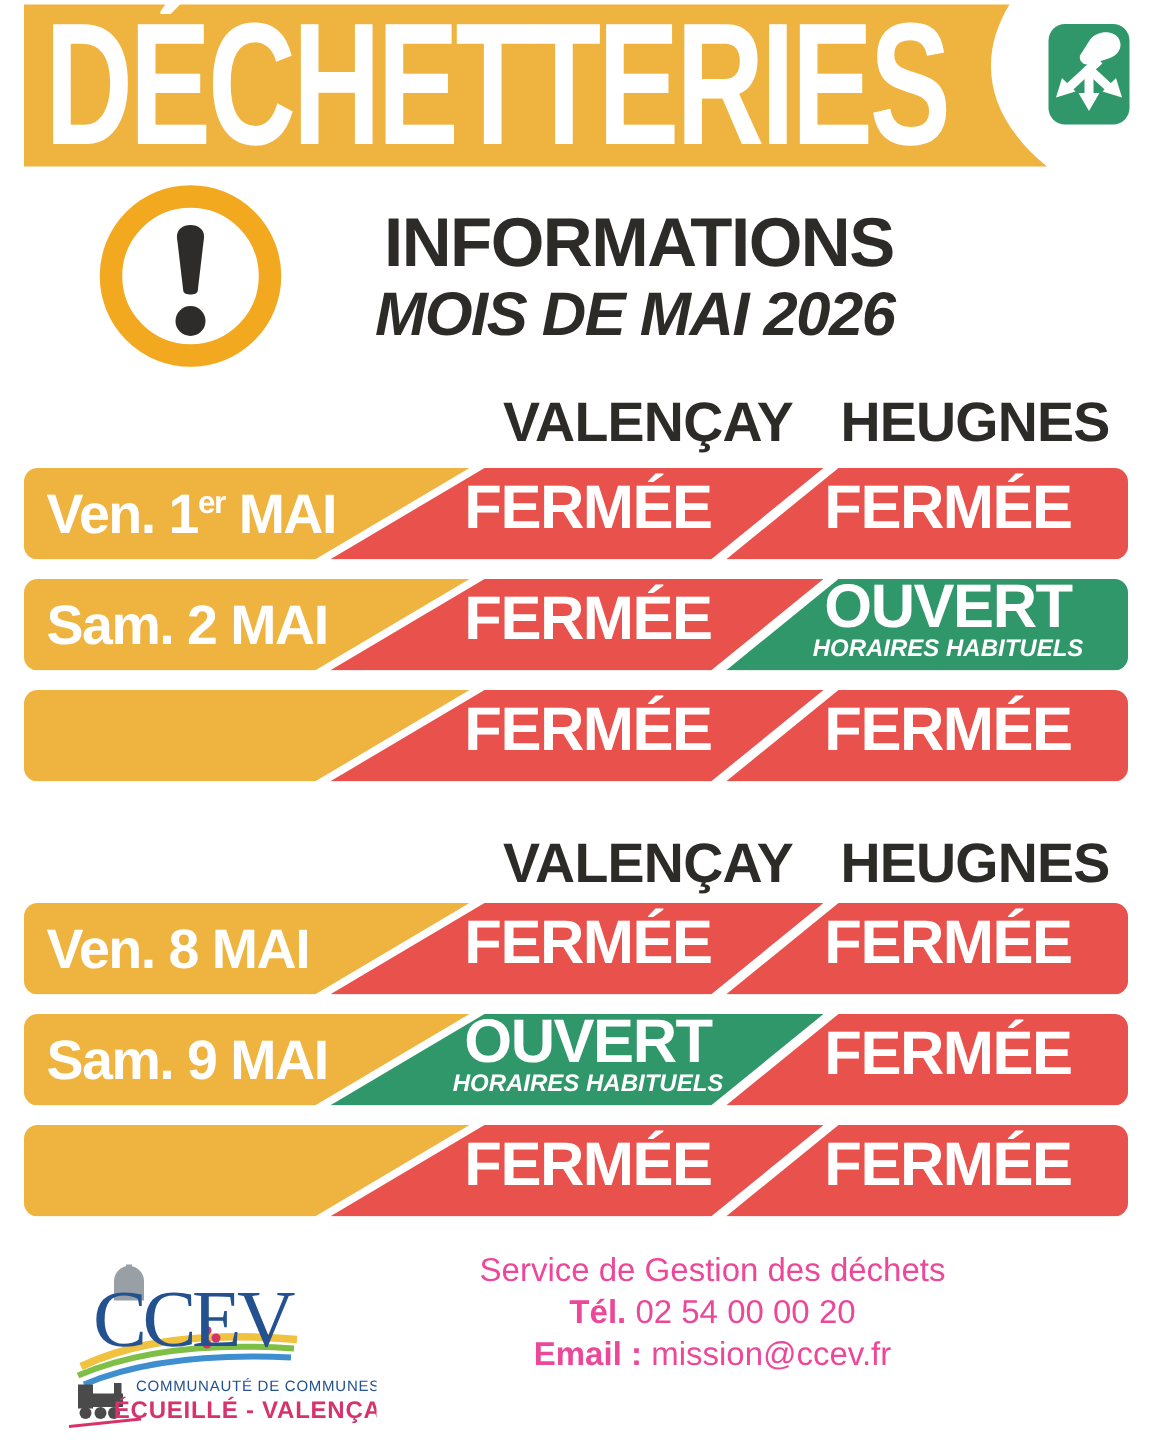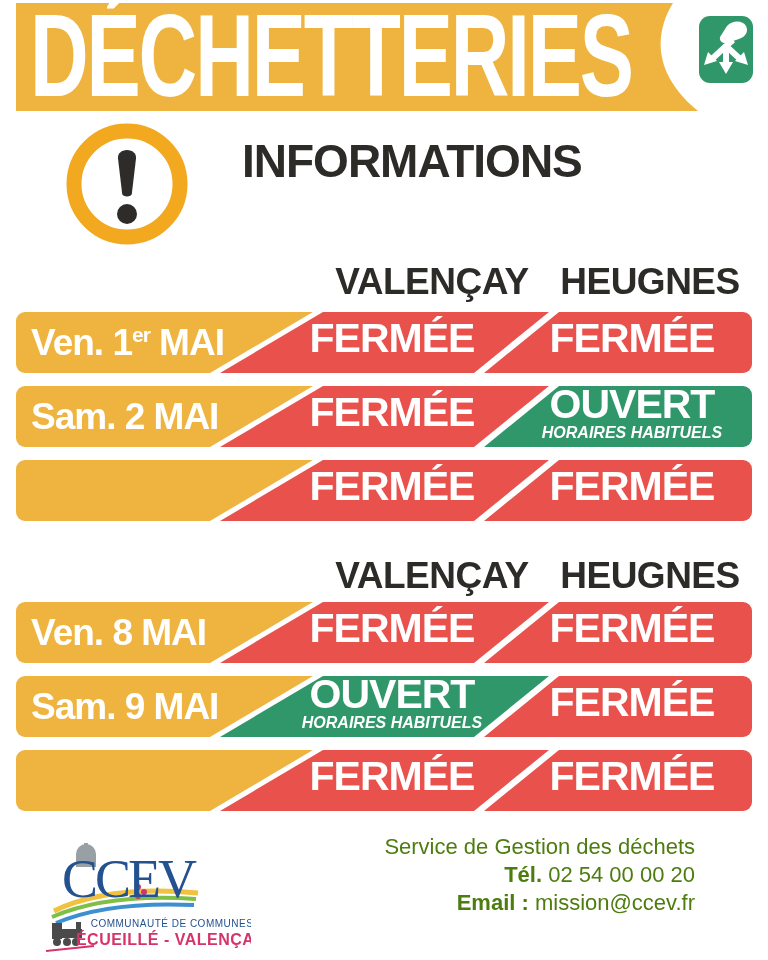--- a/index.html
+++ b/index.html
@@ -14,21 +14,21 @@
     font-size:116px;font-weight:bold;color:#fff;letter-spacing:-3px;
     transform:scaleX(0.70);transform-origin:left center;white-space:nowrap;
   }
   .picto{
     position:absolute;left:687px;top:16px;width:54px;height:67px;
     background:var(--icon-green);border-radius:11px;
   }
   
   .warn{position:absolute;left:64px;top:121px;width:126px;height:126px;}
   .info-title{
-    position:absolute;left:242px;top:134px;font-size:46px;font-weight:bold;
+    position:absolute;left:256px;top:134px;font-size:46px;font-weight:bold;
     color:var(--dark-text);letter-spacing:-1px;white-space:nowrap;
   }
   .info-subtitle{
     position:absolute;left:250px;top:186px;font-size:41px;font-weight:bold;font-style:italic;
     color:var(--dark-text);letter-spacing:-1px;white-space:nowrap;
   }
   
   .col-hdr{position:absolute;height:40px;line-height:40px;text-align:center;
     font-size:37px;font-weight:bold;color:var(--dark-text);letter-spacing:-0.5px;}
   .hdr-val{left:330px;width:204px;}
@@ -50,22 +50,22 @@
     font-size:37px;font-weight:bold;color:#fff;letter-spacing:-1px;white-space:nowrap;
   }
   .date-text .sup{font-size:21px;position:relative;top:-13px;}
   .cell{position:absolute;top:0;height:52px;display:flex;flex-direction:column;
     justify-content:center;align-items:center;color:#fff;text-align:center;}
   .cell-mid{left:258px;width:236px;}
   .cell-right{left:502px;width:228px;}
   .status{font-size:41px;font-weight:bold;letter-spacing:-1px;line-height:40px;white-space:nowrap;}
   .status-sub{font-size:16px;font-weight:bold;font-style:italic;line-height:17px;white-space:nowrap;}
   
-  .contact{position:absolute;left:255px;top:833px;width:440px;text-align:right;
-    color:#4d7c0f;font-size:22px;line-height:28px;}
+  .contact{position:absolute;left:255px;top:833px;width:440px;text-align:center;
+    color:#ec4899;font-size:22px;line-height:28px;}
   .contact .b{font-weight:bold;}
   .website{font-weight:bold;}
   .logo{position:absolute;left:46px;top:835px;width:205px;height:125px;}
 </style>
 </head>
 <body>
 
 <div id="poster">
 
   <div class="banner">
@@ -92,20 +92,21 @@
   </div>
 
   <div class="warn">
     <svg viewBox="0 0 126 126" width="126" height="126">
       <circle cx="63" cy="63" r="53" fill="#fff" stroke="var(--warning-orange)" stroke-width="15"></circle>
       <path d="M63,29 c5.5,0 9.5,3.5 9,8.5 l-4.2,35.5 c-0.4,3.2 -9.2,3.2 -9.6,0 L54,37.5 c-0.5,-5 3.5,-8.5 9,-8.5 z" fill="#2e2c2a"></path>
       <circle cx="63" cy="93" r="10" fill="#2e2c2a"></circle>
     </svg>
   </div>
   <div class="info-title">INFORMATIONS</div>
+  <div class="info-subtitle">MOIS DE MAI 2026</div>
 
   <div class="col-hdr hdr-val" style="top:262px">VALENÇAY</div>
   <div class="col-hdr hdr-heu" style="top:262px">HEUGNES</div>
 
   <div class="row" style="top:312px">
     <div class="seg seg-date"></div>
     <div class="seg seg-mid state-closed"></div>
     <div class="seg seg-right state-closed"></div>
     <div class="date-text"><span>Ven. 1</span><span class="sup">er</span><span> MAI</span></div>
     <div class="cell cell-mid">

